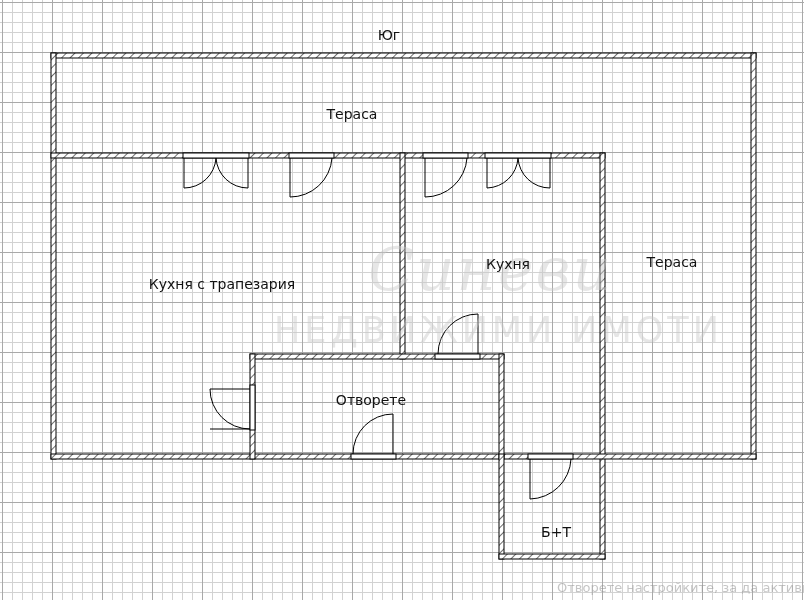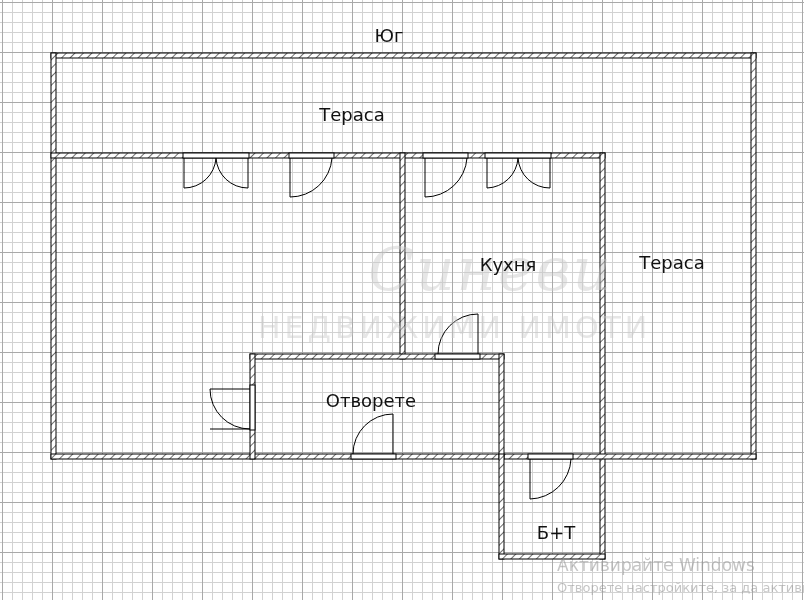--- a/index.html
+++ b/index.html
@@ -7,27 +7,27 @@
   #plan { position:absolute; left:0; top:0; width:804px; height:600px; }
   .grid { position:absolute; left:0; top:0; width:804px; height:600px;
     background-image:
       linear-gradient(to right, #a9a9a9 1px, transparent 1px),
       linear-gradient(to bottom, #a9a9a9 1px, transparent 1px),
       linear-gradient(to right, #d2d2d2 1px, transparent 1px),
       linear-gradient(to bottom, #d2d2d2 1px, transparent 1px);
     background-size: 50px 50px, 50px 50px, 10px 10px, 10px 10px;
     background-position: 2px 2px, 2px 2px, 2px 2px, 2px 2px;
   }
-  .label { position:absolute; font-size:18px; color:#111; white-space:nowrap; transform:translate(-50%,-50%); }
+  .label { position:absolute; font-size:14px; color:#111; white-space:nowrap; transform:translate(-50%,-50%); }
   .watermark { position:absolute; color:rgba(150,150,150,0.55); white-space:nowrap; }
   .wm1 { left:557px; top:555px; font-size:17px; }
   .wm2 { left:557px; top:580px; font-size:13px; }
   .logo-wm { position:absolute; left:258px; top:240px; color:rgba(200,200,200,0.45); }
   .logo-script { position:absolute; left:110px; top:-6px; font-family:"DejaVu Serif", serif; font-style:italic; font-size:60px; letter-spacing:2px; }
-  .logo-text { position:absolute; left:0; top:70px; font-size:30px; letter-spacing:4px; white-space:nowrap; }
+  .logo-text { position:absolute; left:16px; top:70px; font-size:35px; letter-spacing:4px; white-space:nowrap; }
 </style>
 </head>
 <body>
 
 <div id="plan">
   <div class="grid"></div>
 
   <svg width="804" height="600" style="position:absolute;left:0;top:0">
     <defs>
       <pattern id="hatch" patternUnits="userSpaceOnUse" width="6" height="6" patternTransform="rotate(45)">
@@ -115,20 +115,20 @@
     </g>
   </svg>
 
   <div class="logo-wm">
     <span class="logo-script">Синеви</span>
     <span class="logo-text">НЕДВИЖИМИ ИМОТИ</span>
   </div>
 
   <div class="label" style="left:389px;top:35px">Юг</div>
   <div class="label" style="left:352px;top:114px">Тераса</div>
+  <div class="label" style="left:222px;top:284px">Кухня с трапезария</div>
   <div class="label" style="left:508px;top:264px">Кухня</div>
   <div class="label" style="left:672px;top:262px">Тераса</div>
   <div class="label" style="left:371px;top:400px">Отворете</div>
   <div class="label" style="left:556px;top:532px">Б+Т</div>
 
-  <div class="watermark wm1">Активирайте Windows</div>
   <div class="watermark wm2">Отворете настройките, за да активи</div>
 </div>
 
 </body></html>

